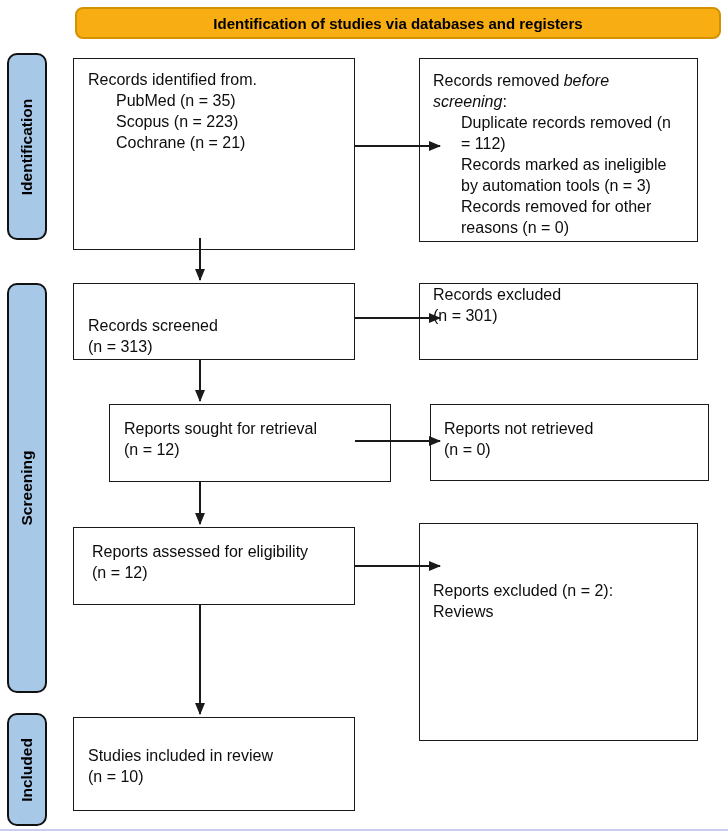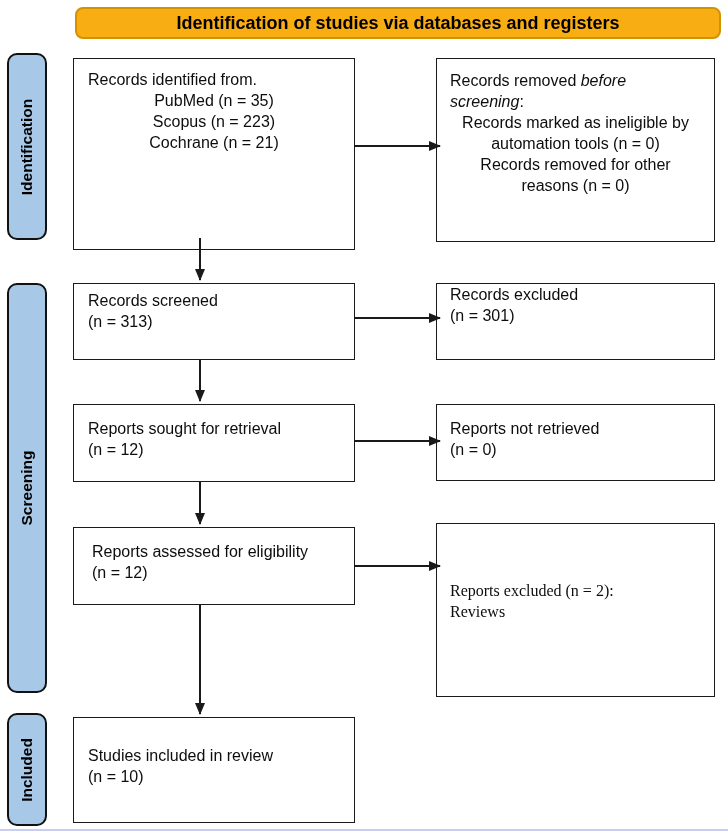--- a/index.html
+++ b/index.html
@@ -17,21 +17,21 @@
     background:#ffffff;
     overflow:hidden;
   }
   .banner{
     position:absolute;left:75px;top:7px;width:646px;height:32px;
     background:var(--banner-bg);
     border:2px solid var(--banner-border);
     border-radius:8px;
     box-sizing:border-box;
     display:flex;align-items:center;justify-content:center;
-    font-weight:bold;font-size:18px;color:#000;
+    font-weight:bold;font-size:15px;color:#000;
   }
   .stage{
     position:absolute;left:7px;width:40px;
     background:var(--stage-bg);
     border:2px solid #111;
     border-radius:10px;
     box-sizing:border-box;
     display:flex;align-items:center;justify-content:center;
   }
   .stage .vtext{
@@ -42,32 +42,32 @@
   .stage-identification{top:53px;height:187px;}
   .stage-screening{top:283px;height:410px;}
   .stage-included{top:713px;height:113px;}
   .box{
     position:absolute;
     background:#fff;
     border:1.5px solid var(--line-color);
     box-sizing:border-box;
     font-size:16px;line-height:21px;color:#0d0d0d;
   }
-  .box .indent{text-align:center;}
+  .box .indent{margin-left:28px;}
   .col-left{left:73px;width:282px;}
-  .col-right{left:436px;width:279px;}
+  .col-right{left:419px;width:279px;}
   .box-identified{top:58px;height:192px;padding:10px 14px;}
   .box-removed{top:58px;height:184px;padding:11px 13px;}
-  .box-screened{top:283px;height:77px;padding:6px 14px;}
+  .box-screened{top:283px;height:77px;padding:31px 14px;}
   .box-records-excluded{top:283px;height:77px;padding:0 13px;}
-  .box-sought{top:404px;height:78px;padding:13px 14px;}
-  .box-not-retrieved{top:404px;height:77px;padding:13px 13px;}
+  .box-sought{top:404px;height:78px;padding:13px 14px;margin-left:36px;}
+  .box-not-retrieved{top:404px;height:77px;padding:13px 13px;margin-left:11px;}
   .box-assessed{top:527px;height:78px;padding:13px 18px;}
-  .box-reports-excluded{top:523px;height:174px;padding:56px 13px 0;font-family:Liberation Serif, serif;}
-  .box-included{top:717px;height:106px;padding:27px 14px;}
+  .box-reports-excluded{top:523px;height:218px;padding:56px 13px 0;}
+  .box-included{top:717px;height:94px;padding:27px 14px;}
   .arrows{
     position:absolute;left:0;top:0;width:728px;height:834px;
     pointer-events:none;
   }
   .bottom-divider{
     position:absolute;left:0;top:829px;width:728px;height:2px;
     background:var(--divider);
   }
   i{font-style:italic;}
 </style>
@@ -92,21 +92,22 @@
 
   <div class="box col-left box-identified">
     <div>Records identified from.</div>
     <div class="indent">PubMed (n = 35)</div>
     <div class="indent">Scopus (n = 223)</div>
     <div class="indent">Cochrane (n = 21)</div>
   </div>
 
   <div class="box col-right box-removed">
     <div><span>Records removed </span><i>before screening</i><span>:</span></div>
-    <div class="indent">Records marked as ineligible by automation tools (n = 0)</div>
+    <div class="indent">Duplicate records removed (n = 112)</div>
+    <div class="indent">Records marked as ineligible by automation tools (n = 3)</div>
     <div class="indent">Records removed for other reasons (n = 0)</div>
   </div>
 
   <div class="box col-left box-screened">
     <div>Records screened</div>
     <div>(n = 313)</div>
   </div>
 
   <div class="box col-right box-records-excluded">
     <div>Records excluded</div>

